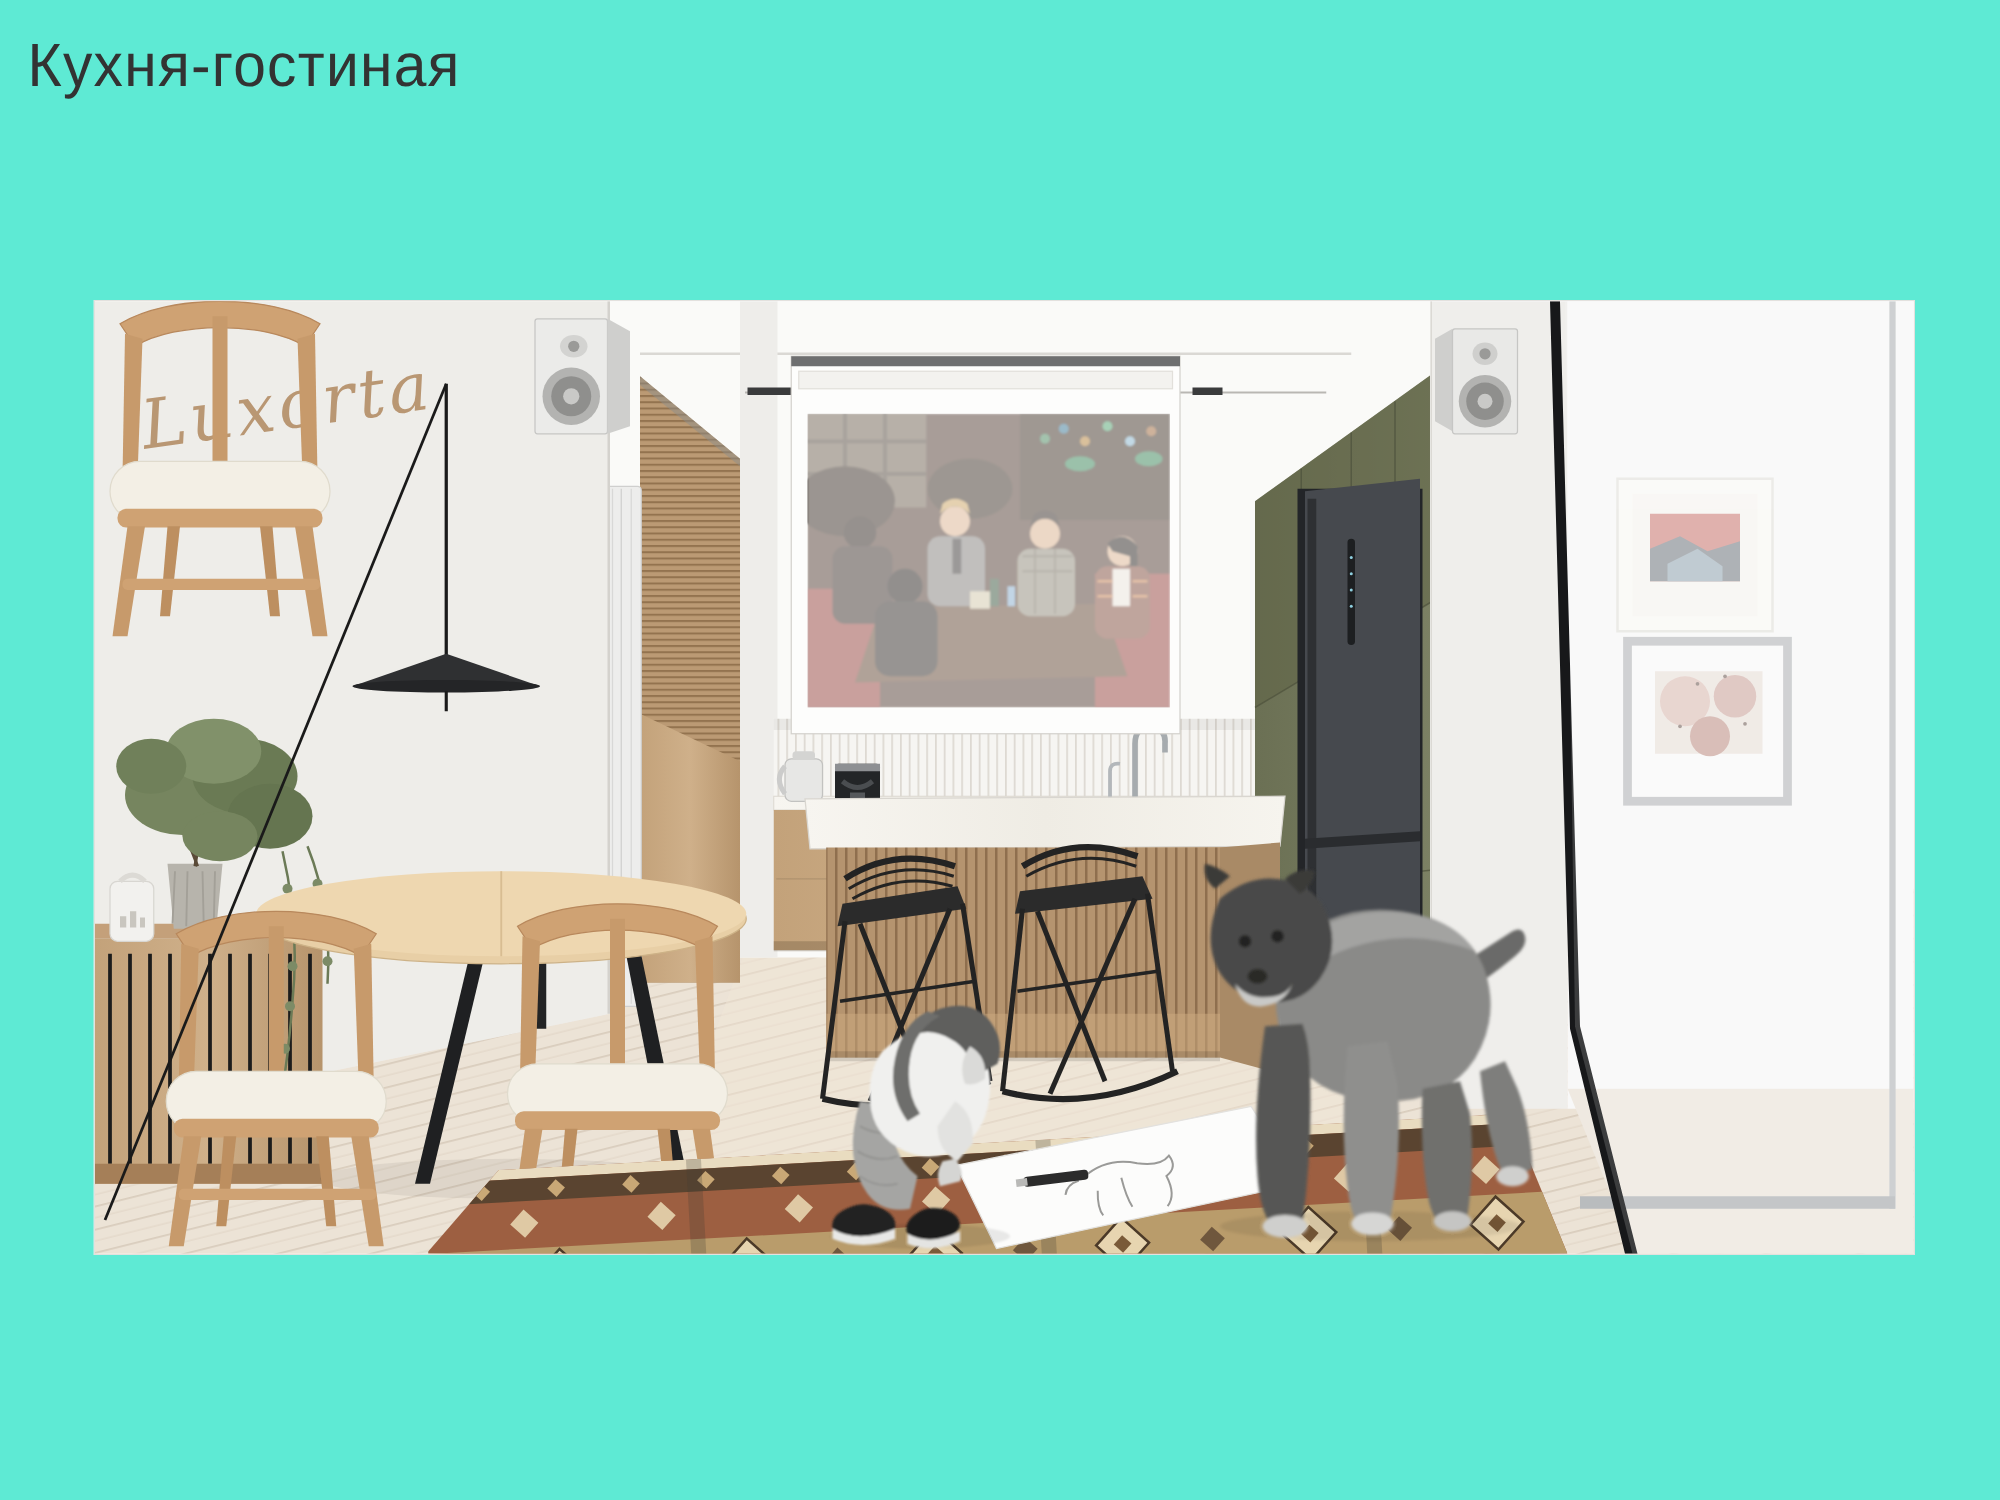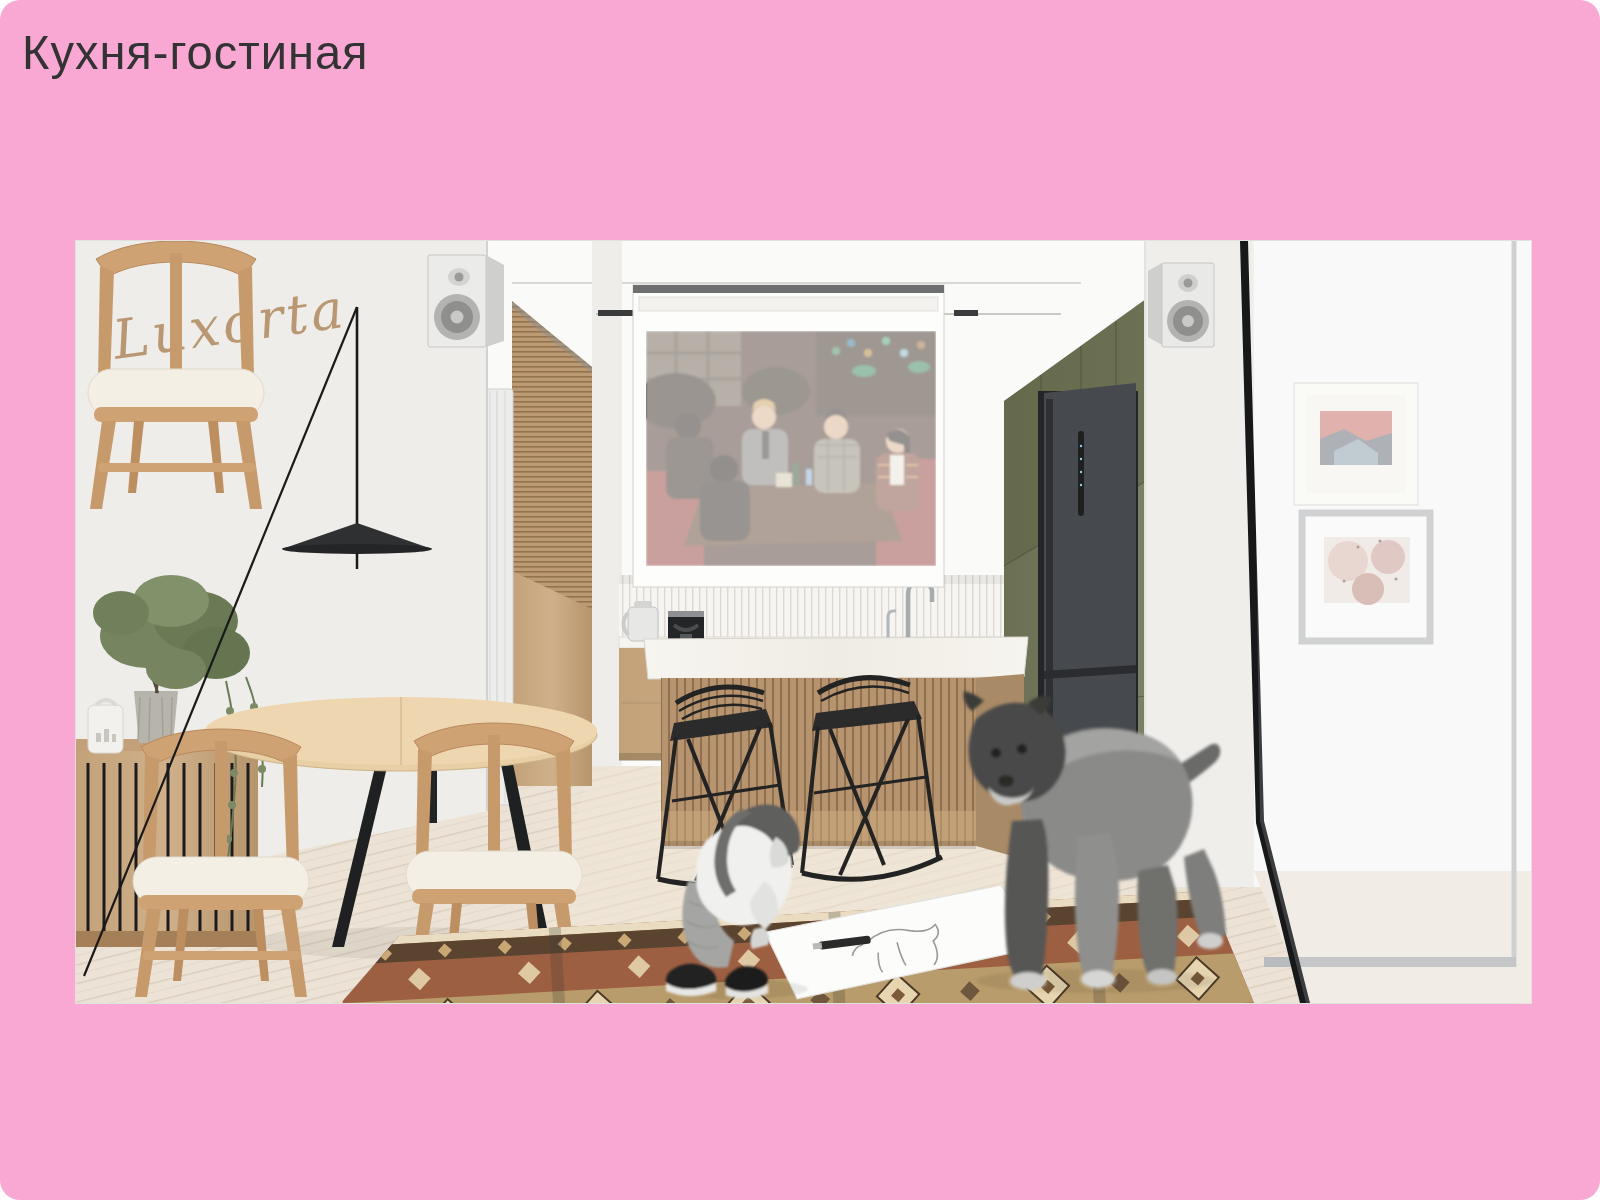--- a/index.html
+++ b/index.html
@@ -4,22 +4,22 @@
 <style>
   :root{
     --title_text:#333333; --watermark_gold:#b5906a; --wall_white:#f2f1ee;
     --right_wall_white:#f8f8f8; --wood_light:#c9ab85; --wood_medium:#b08a63;
     --olive_cabinet:#767a5e; --olive_dark:#606547; --fridge_gray:#46494e;
     --counter_white:#f4f2ec; --floor_wood:#ece3d6; --rug_rust:#9d5f41;
     --rug_beige:#b99c6b; --rug_brown:#5a4430; --rug_cream:#e7d5b0;
     --stool_black:#2b2b2b; --lamp_black:#1f2022; --frame_border:#e3e1de;
   }
   html,body{margin:0;padding:0;background:#ffffff;}
-  .canvas{position:relative;width:1600px;height:1200px;background:#f9a8d4;overflow:hidden;
-          font-family:"Liberation Sans",sans-serif;border-radius:20px;}
+  .canvas{position:relative;width:1600px;height:1200px;background:#5eead4;overflow:hidden;
+          font-family:"Liberation Sans",sans-serif;}
   .page-title{position:absolute;left:22px;top:24px;margin:0;font-size:47px;font-weight:400;
     letter-spacing:1px;color:var(--title_text);font-family:"Liberation Sans",sans-serif;
     transform:scaleY(1.04);}
   .frame{position:absolute;left:75px;top:240px;width:1455px;height:762px;
     border:1px solid var(--frame_border);background:#fdfdfc;box-sizing:content-box;}
   svg{display:block;}
 </style>
 </head>
 <body>
 

